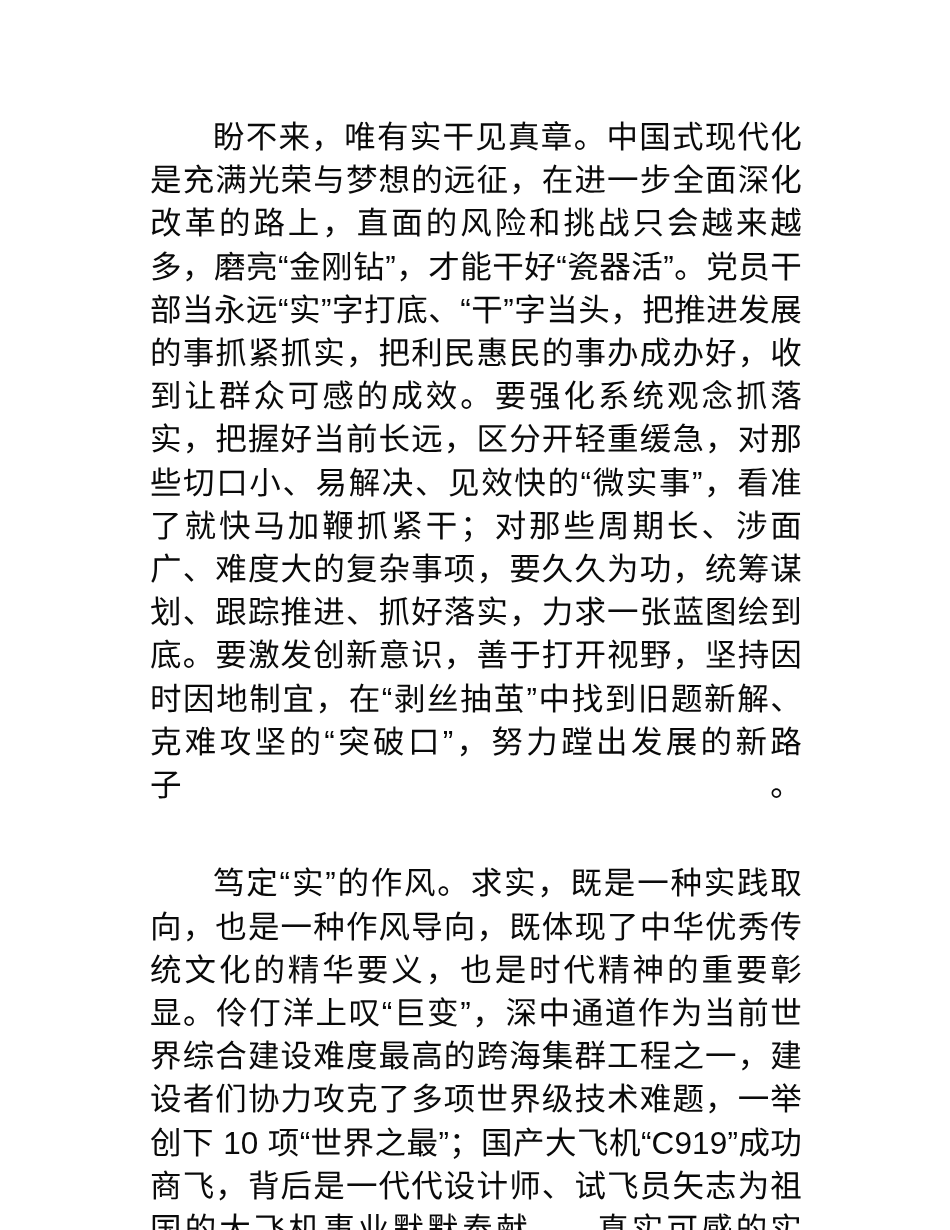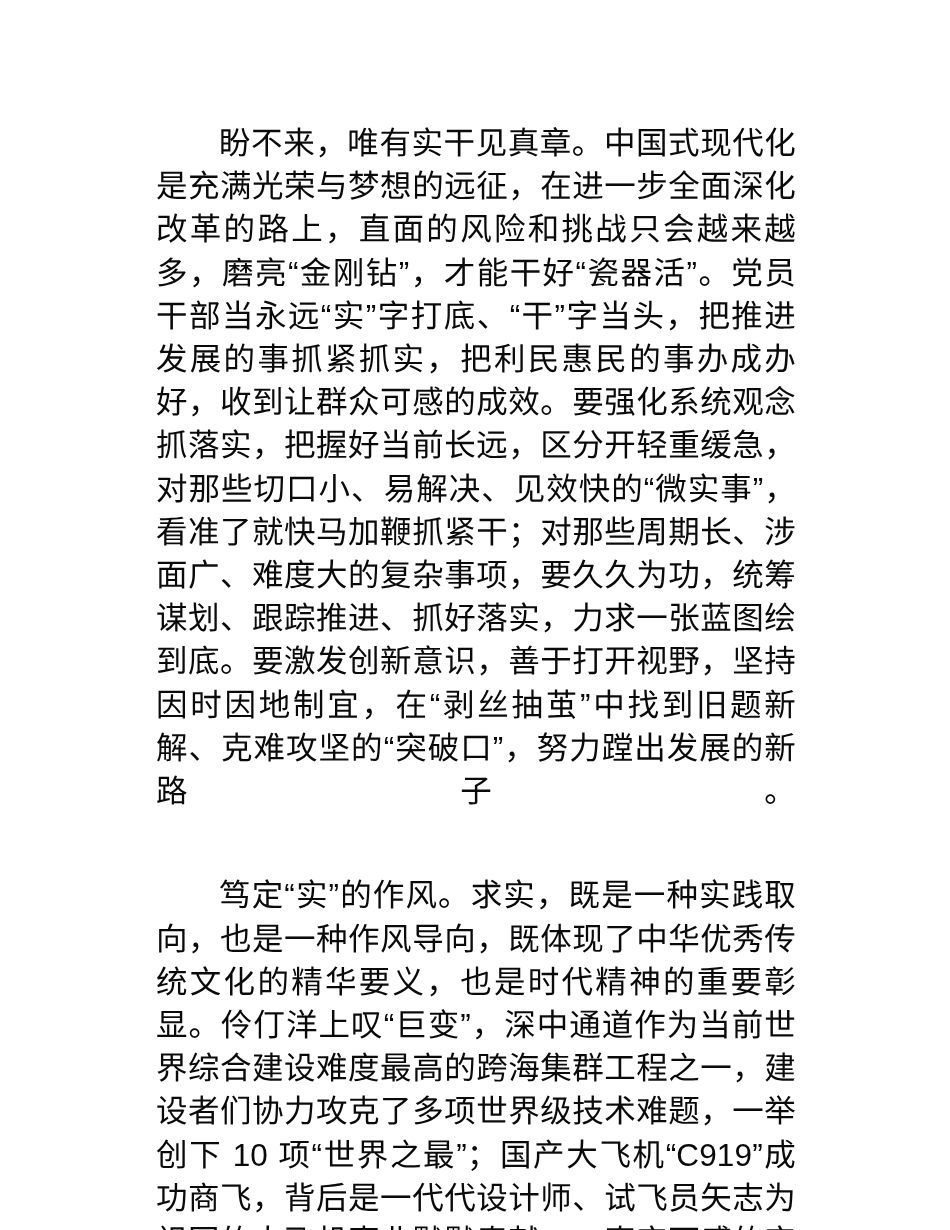--- a/index.html
+++ b/index.html
@@ -19,21 +19,21 @@
   }
 
   .doc-body {
     position: absolute;
     left: 138px;
     top: 104px;
     width: 676px;
   }
 
   .para {
-    margin: 18px;
+    margin: 12px;
     padding: 0;
     font-family: "Liberation Sans", "DejaVu Sans", sans-serif;
     font-size: 31.5px;
     line-height: 43.2px;
     color: #0a0a0a;
     text-align: justify;
     text-justify: inter-character;
     text-align-last: left;
     letter-spacing: 0.15px;
     word-break: break-all;

